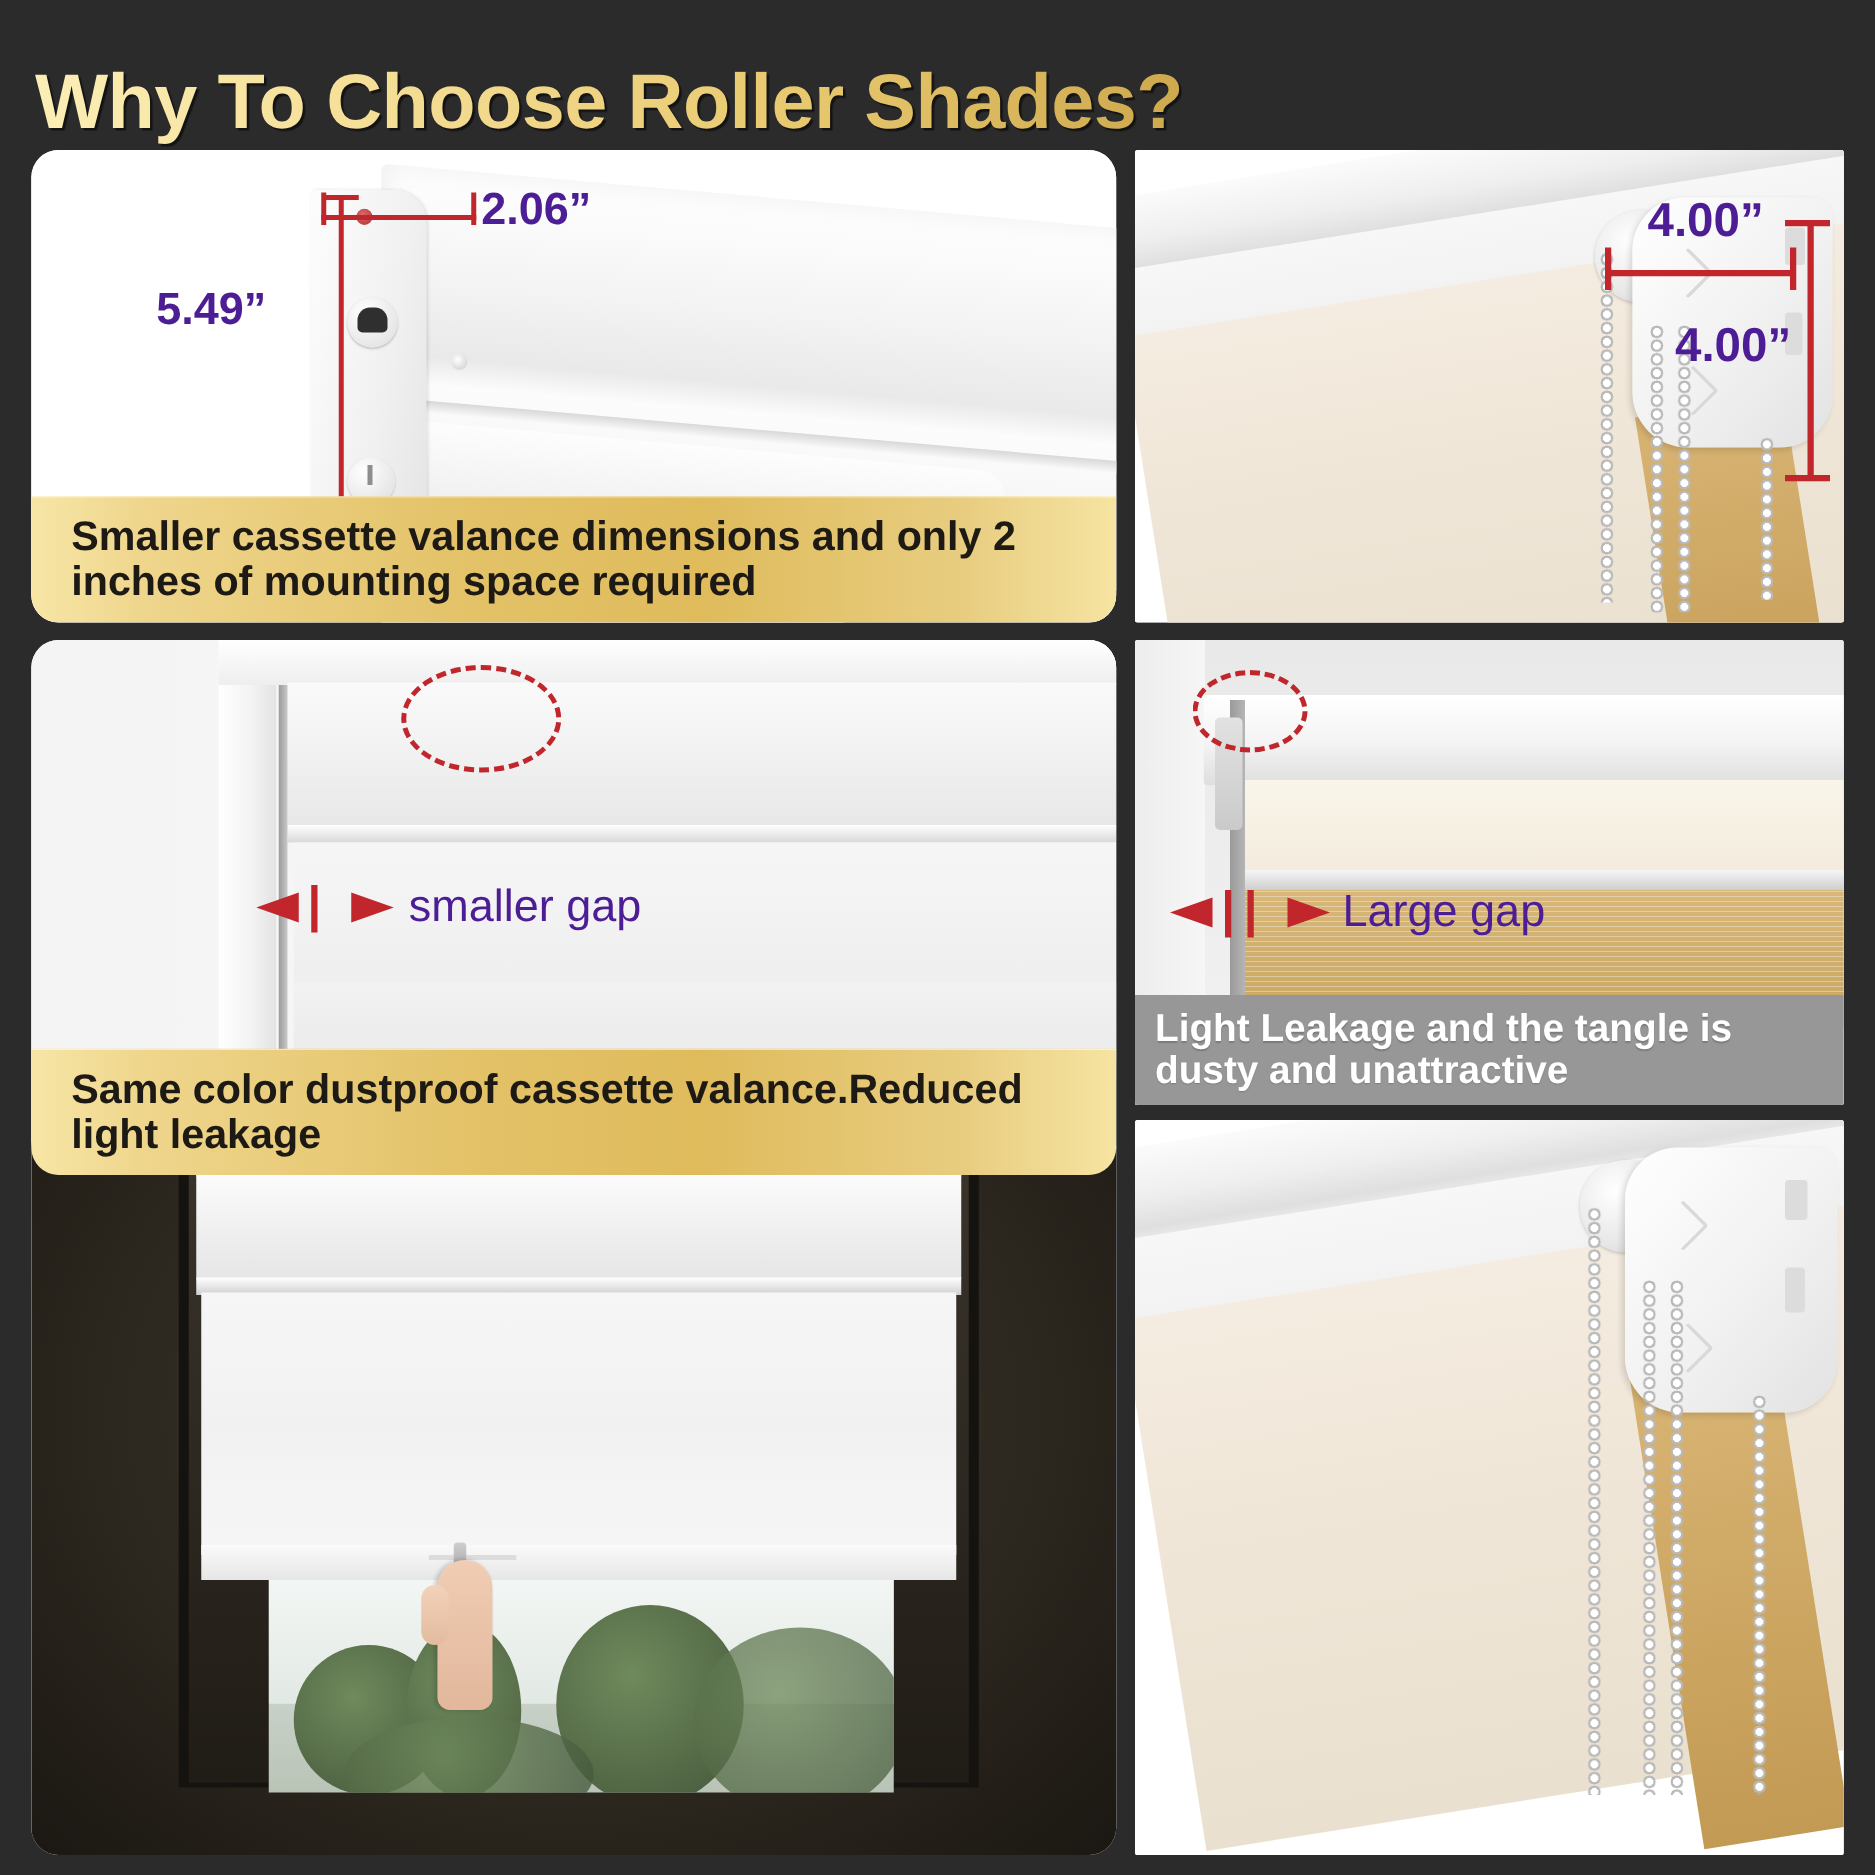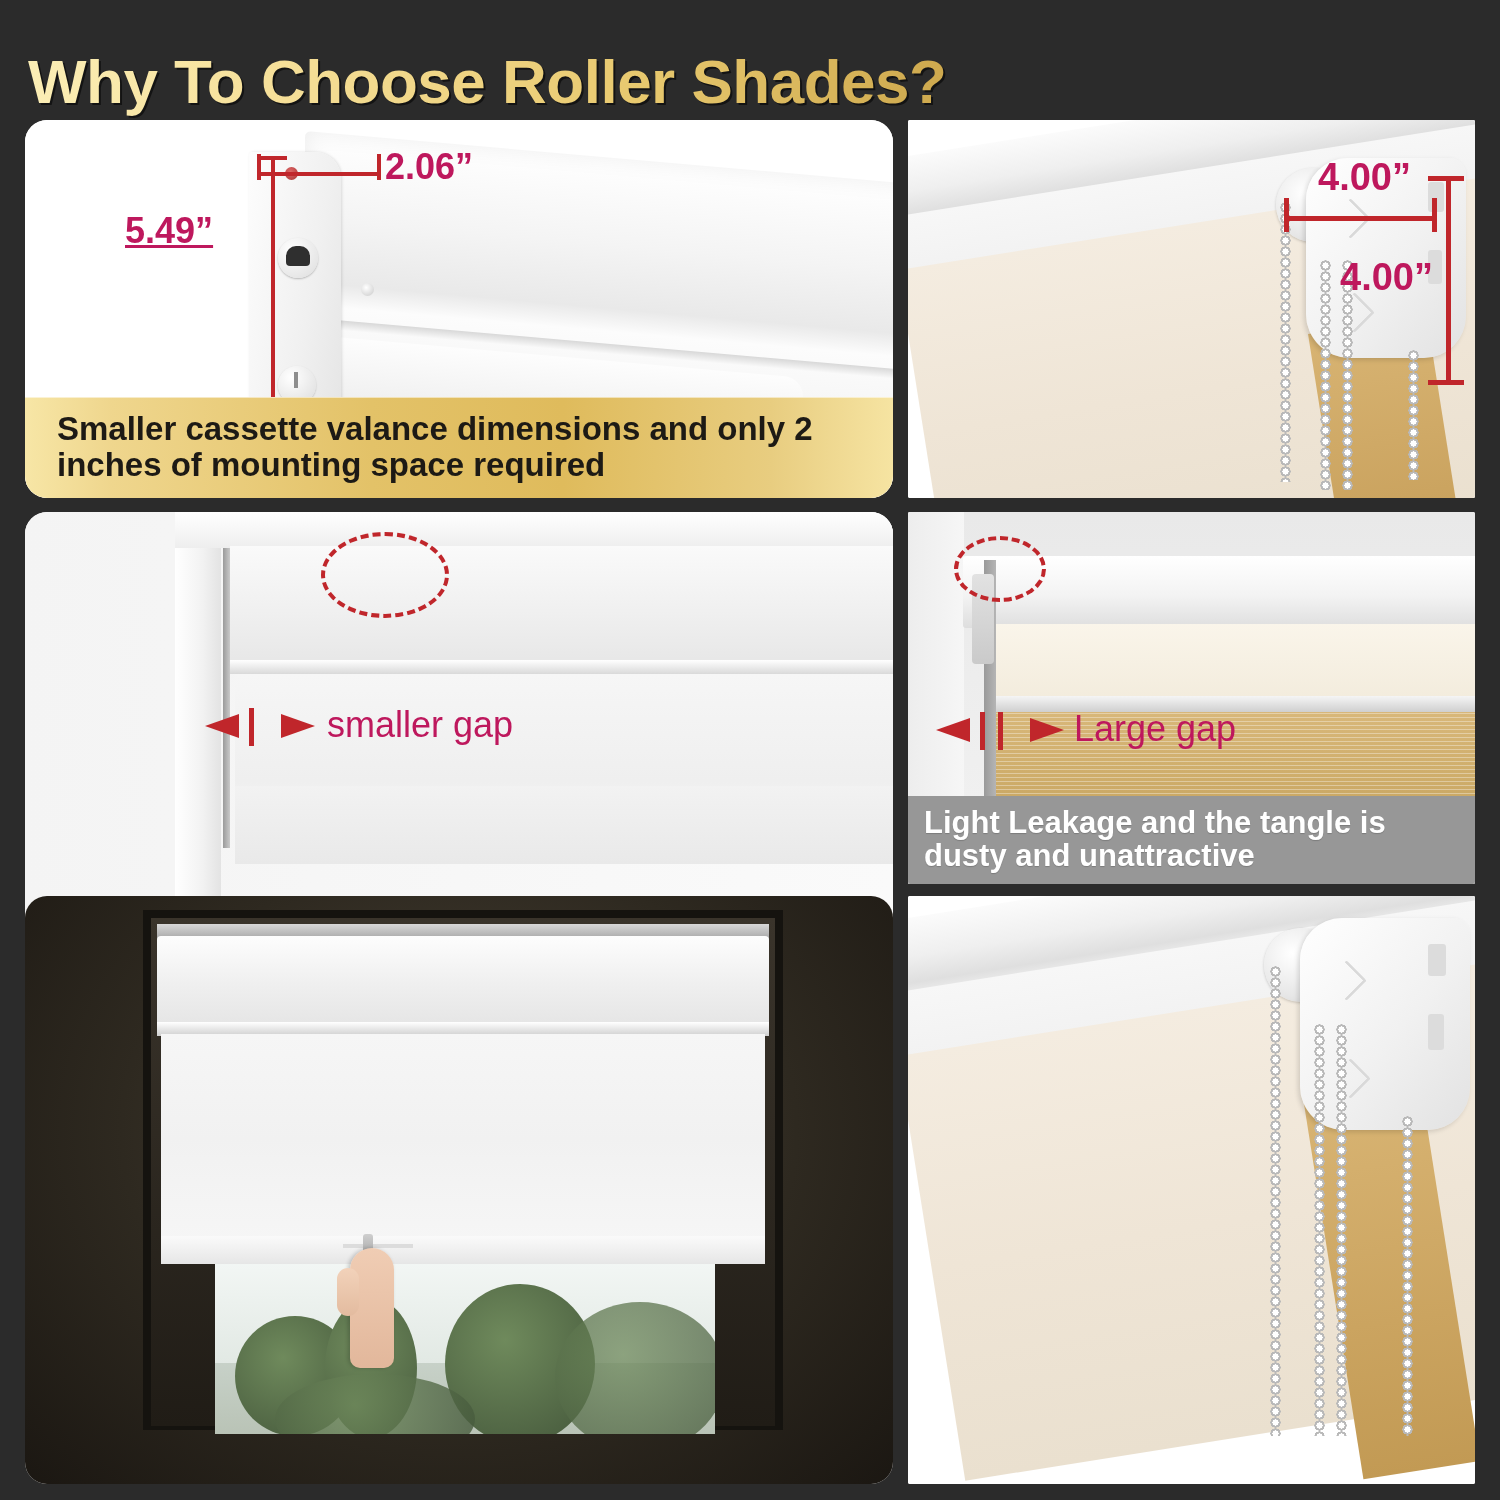--- a/index.html
+++ b/index.html
@@ -50,21 +50,21 @@
     box-shadow:inset 0 1px 0 rgba(255,255,255,.55);
     padding-left:32px;
   }
   .cap.gray{
     background:#979797;color:#ffffff;font-size:31px;
     text-shadow:0 1px 1px rgba(0,0,0,.18);
     padding:10px 14px 12px 16px;
   }
   .cap.gold.tall{font-size:34px;padding-bottom:34px;}
   
-  .lbl{position:absolute;color:#be185d;font-weight:bold;white-space:nowrap;}
+  .lbl{position:absolute;color:#4c1d95;font-weight:bold;white-space:nowrap;}
   .lbl.thin{font-weight:normal;}
   .dim-line{position:absolute;background:#c0262b;}
   .tick{position:absolute;background:#c0262b;}
   .dashcircle{position:absolute;border:4px dashed #c0262b;border-radius:50%;}
 
   
   .p1 .bg{position:absolute;inset:0;background:#ffffff;}
   .p1 .body{
     position:absolute;left:280px;top:38px;width:620px;height:290px;
     background:linear-gradient(180deg,#ffffff 0%,#f4f4f4 30%,#e9e9e9 52%,#fcfcfc 60%,#f0f0f0 100%);
@@ -239,21 +239,21 @@
       <div class="screw s2"></div>
 
       <div class="dim-line" style="left:232px;top:52px;width:124px;height:4px;"></div>
       <div class="tick" style="left:232px;top:34px;width:4px;height:26px;"></div>
       <div class="tick" style="left:352px;top:34px;width:4px;height:26px;"></div>
       <div class="lbl" style="left:360px;top:26px;font-size:36px;">2.06”</div>
 
       <div class="dim-line" style="left:246px;top:38px;width:4px;height:300px;"></div>
       <div class="tick" style="left:234px;top:36px;width:28px;height:4px;"></div>
       <div class="tick" style="left:234px;top:334px;width:28px;height:4px;"></div>
-      <div class="lbl" style="left:100px;top:90px;font-size:36px;text-decoration:underline;">5.49”</div>
+      <div class="lbl" style="left:100px;top:106px;font-size:36px;">5.49”</div>
     </div>
     <div class="cap gold">Smaller cassette valance dimensions and only 2 inches of mounting space required</div>
   </div>
 
   <div class="panel right p2">
     <div class="art roller-art">
       <div class="tube"></div>
       <div class="whitefab"></div>
       <div class="beigefab"></div>
       <div class="tanfab"></div>
@@ -295,20 +295,21 @@
 
       <div class="dashcircle" style="left:296px;top:20px;width:120px;height:78px;"></div>
 
       <svg width="300" height="60" style="position:absolute;left:180px;top:192px;">
         <polygon points="0,22 34,10 34,34" fill="#c0262b"></polygon>
         <rect x="44" y="4" width="5" height="38" fill="#c0262b"></rect>
         <polygon points="110,22 76,10 76,34" fill="#c0262b"></polygon>
       </svg>
       <div class="lbl thin" style="left:302px;top:192px;font-size:36px;">smaller gap</div>
     </div>
+    <div class="cap gold">Same color dustproof cassette valance.Reduced light leakage</div>
   </div>
 
   <div class="panel right p4">
     <div class="art">
       <div class="bg"></div>
       <div class="wallL"></div>
       <div class="headrail"></div>
       <div class="cream"></div>
       <div class="rail2"></div>
       <div class="tan"></div>

